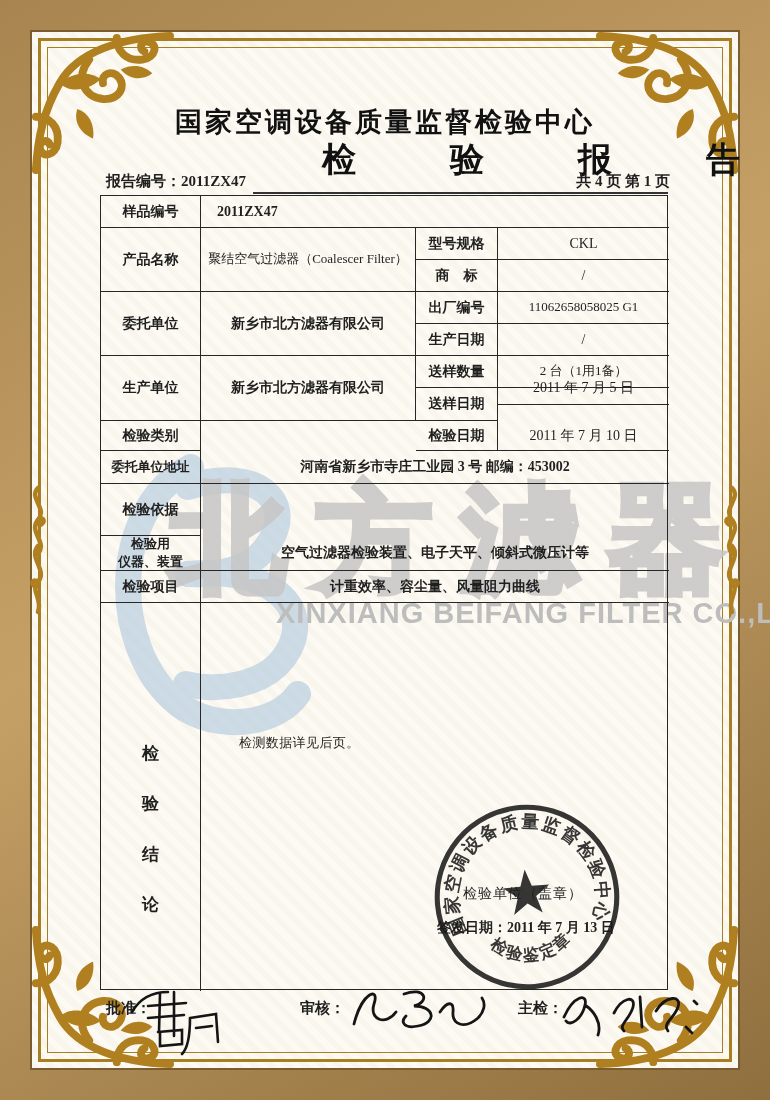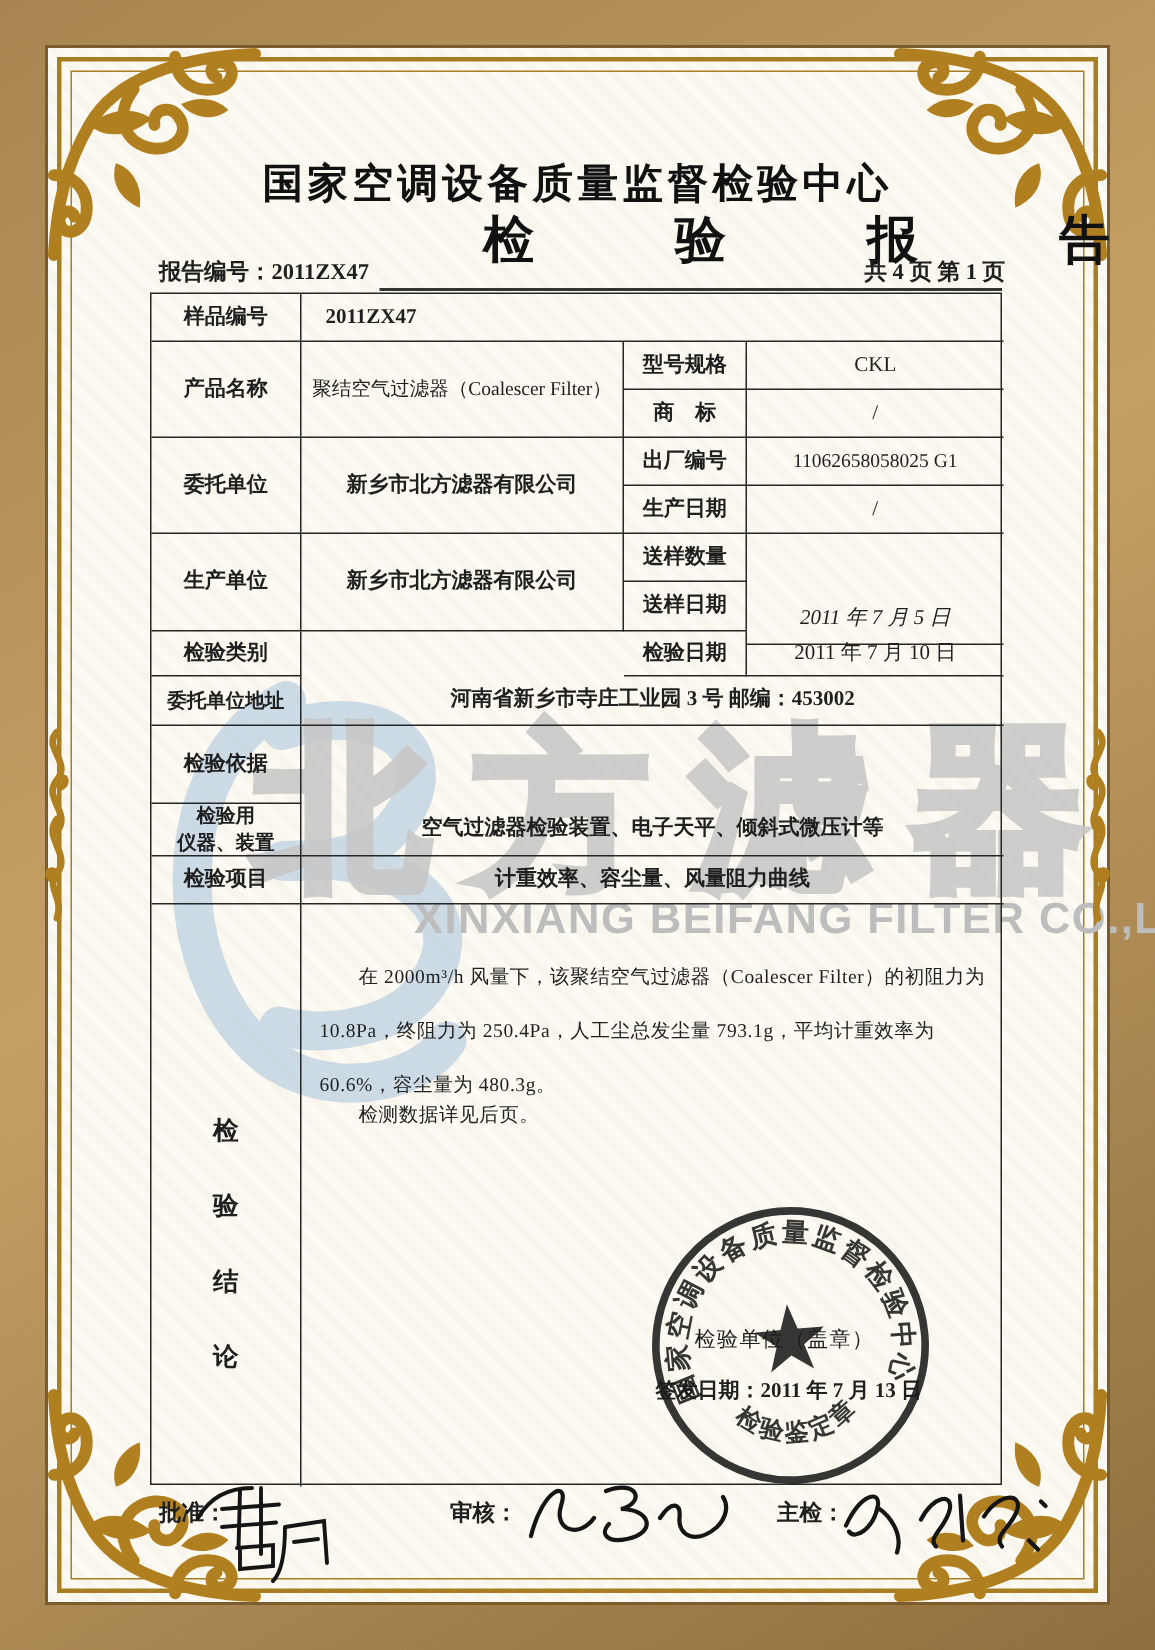--- a/index.html
+++ b/index.html
@@ -173,22 +173,23 @@
   <div class="cell lab" style="left:0;top:96px;width:100px;height:64px;">委托单位</div>
   <div class="cell" style="left:100px;top:96px;width:215px;height:64px;font-weight:600;">新乡市北方滤器有限公司</div>
   <div class="cell lab" style="left:315px;top:96px;width:82px;height:32px;">出厂编号</div>
   <div class="cell lastc small" style="left:397px;top:96px;width:171px;height:32px;">11062658058025 G1</div>
   <div class="cell lab" style="left:315px;top:128px;width:82px;height:32px;">生产日期</div>
   <div class="cell lastc" style="left:397px;top:128px;width:171px;height:32px;">/</div>
 
   <div class="cell lab" style="left:0;top:160px;width:100px;height:65px;">生产单位</div>
   <div class="cell" style="left:100px;top:160px;width:215px;height:65px;font-weight:600;">新乡市北方滤器有限公司</div>
   <div class="cell lab" style="left:315px;top:160px;width:82px;height:32px;">送样数量</div>
+  <div class="cell lastc small" style="left:397px;top:160px;width:171px;height:32px;">2 台（1用1备）</div>
   <div class="cell lab" style="left:315px;top:192px;width:82px;height:33px;">送样日期</div>
-  <div class="cell lastc" style="left:397px;top:201px;width:171px;height:33px;font-style:italic;">2011 年 7 月 5 日</div>
+  <div class="cell lastc" style="left:397px;top:176px;width:171px;height:33px;">2011 年 7 月 5 日</div>
 
   <div class="cell lab" style="left:0;top:225px;width:100px;height:30px;">检验类别</div>
   <div class="cell lab" style="left:315px;top:225px;width:82px;height:30px;">检验日期</div>
   <div class="cell lastc" style="left:397px;top:225px;width:171px;height:30px;">2011 年 7 月 10 日</div>
 
   <div class="cell lab small" style="left:0;top:255px;width:100px;height:33px;">委托单位地址</div>
   <div class="cell lastc" style="left:100px;top:255px;width:468px;height:33px;font-weight:600;">河南省新乡市寺庄工业园 3 号 邮编：453002</div>
 
   <div class="cell lab" style="left:0;top:288px;width:100px;height:52px;">检验依据</div>
 
@@ -201,21 +202,20 @@
   <div class="cell lab" style="left:0;top:375px;width:100px;height:32px;">检验项目</div>
   <div class="cell lastc" style="left:100px;top:375px;width:468px;height:32px;font-weight:600;">计重效率、容尘量、风量阻力曲线</div>
 
   <div class="cell lab lastr vlabel" style="left:0;top:407px;width:100px;height:388px;">
     <span>检</span>
     <span>验</span>
     <span>结</span>
     <span>论</span>
   </div>
   <div class="cell lastc lastr concl" style="left:100px;top:407px;width:468px;height:388px;">
-    <p class="p1">在 2000m³/h 风量下，该聚结空气过滤器（Coalescer Filter）的初阻力为 10.8Pa，终阻力为 250.4Pa，人工尘总发尘量 793.1g，平均计重效率为 60.6%，容尘量为 480.3g。</p>
     <p class="p2">检测数据详见后页。</p>
     <div class="sig-unit">检验单位（盖章）</div>
     <div class="sig-date">签发日期：2011 年 7 月 13 日</div>
 
     <svg class="stamp" viewBox="0 0 200 200">
       <circle cx="100" cy="100" r="88" fill="none" stroke="#1b1b1b" stroke-width="5"></circle>
       <path id="stamp-arc" d="M 44.3 139 A 68 68 0 1 1 155.7 139" fill="none"></path>
       <text font-size="17.5" font-weight="bold" fill="#1b1b1b" letter-spacing="2" font-family="'Liberation Sans','DejaVu Sans',sans-serif">
         <textPath href="#stamp-arc" startOffset="50%" text-anchor="middle">国家空调设备质量监督检验中心</textPath>
       </text>

